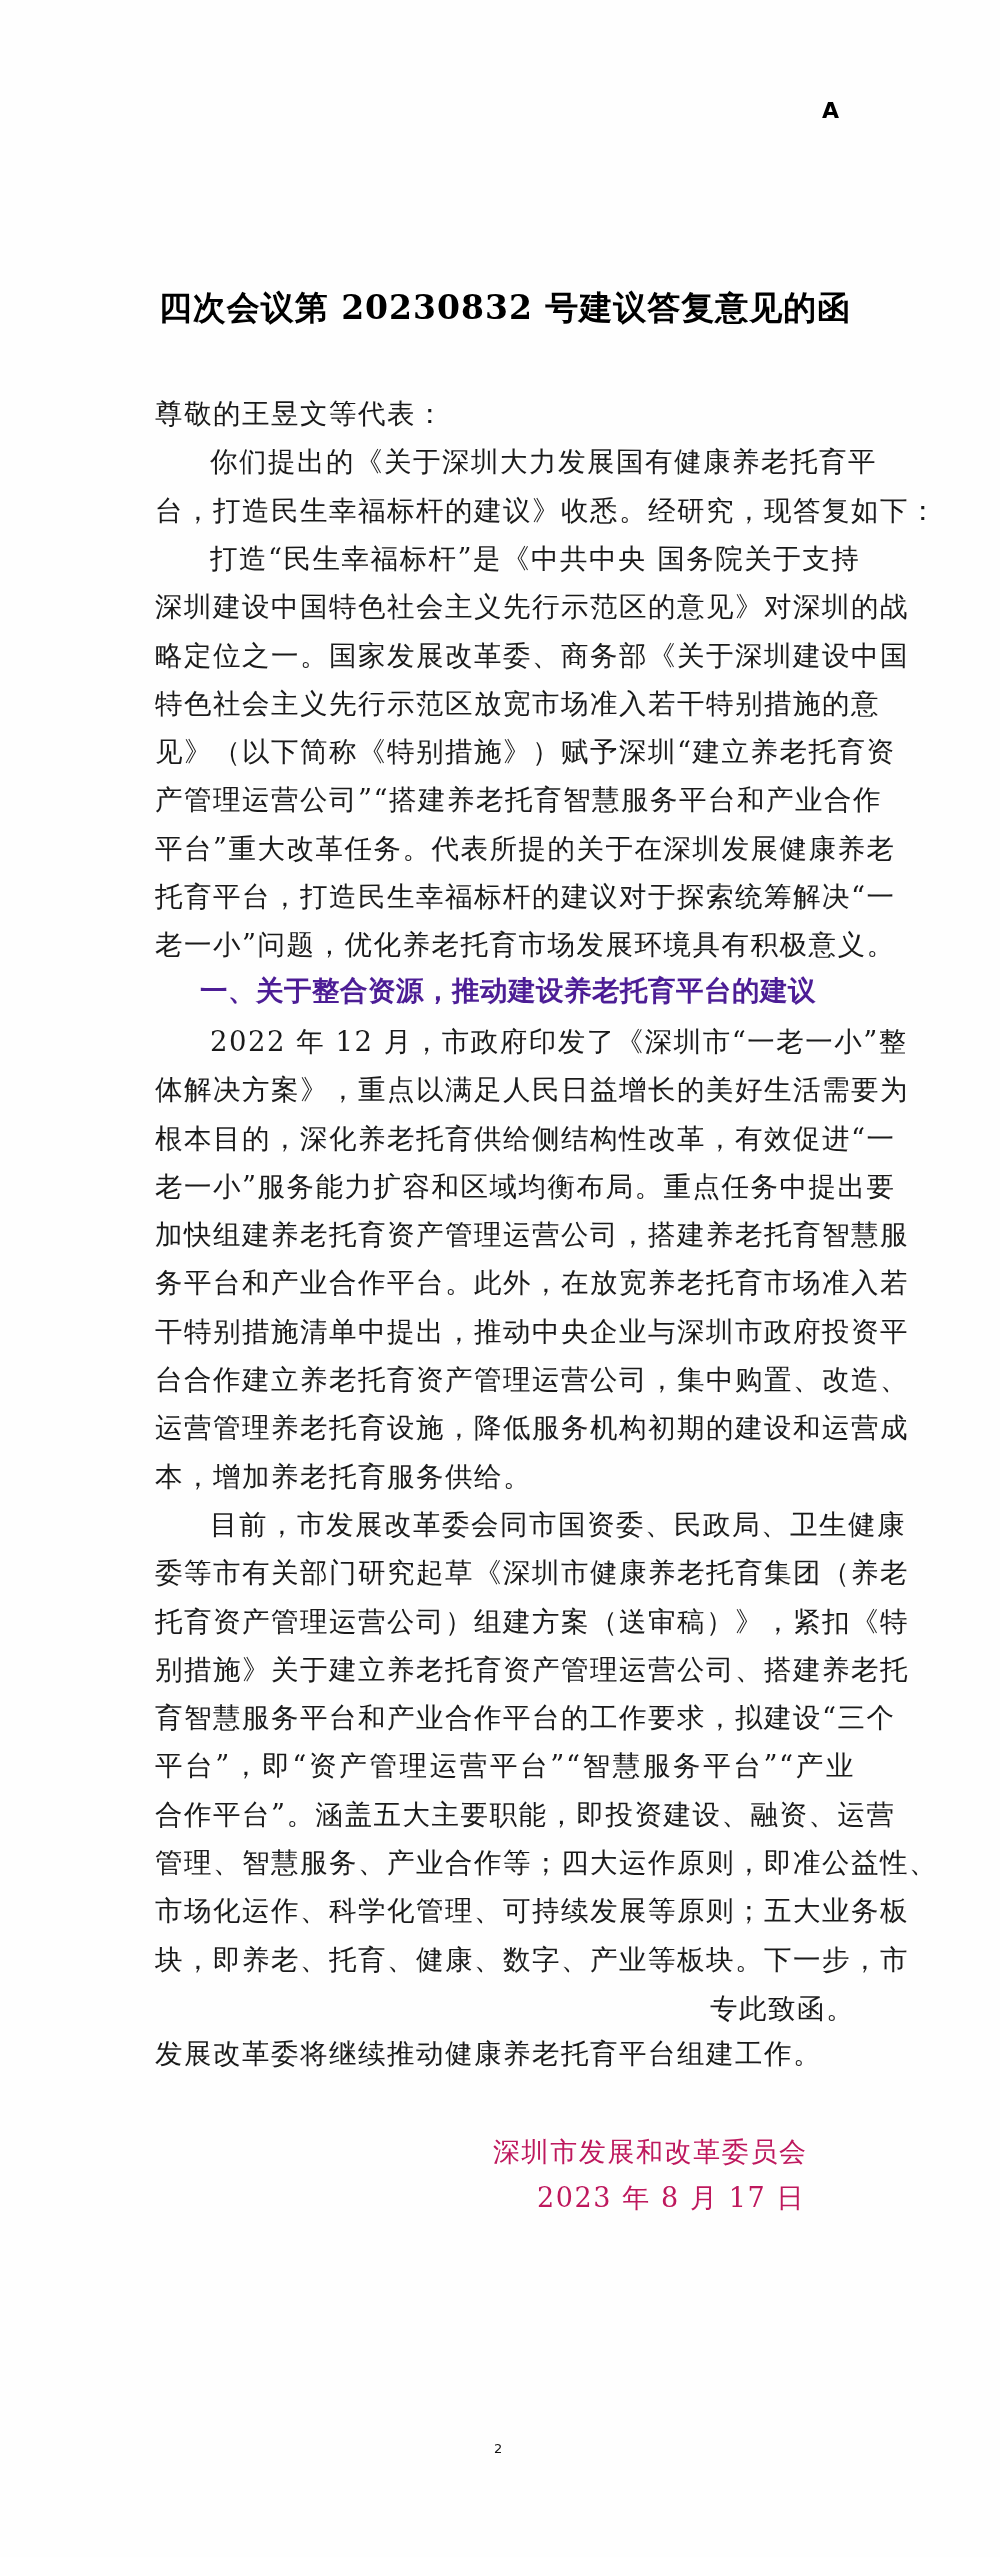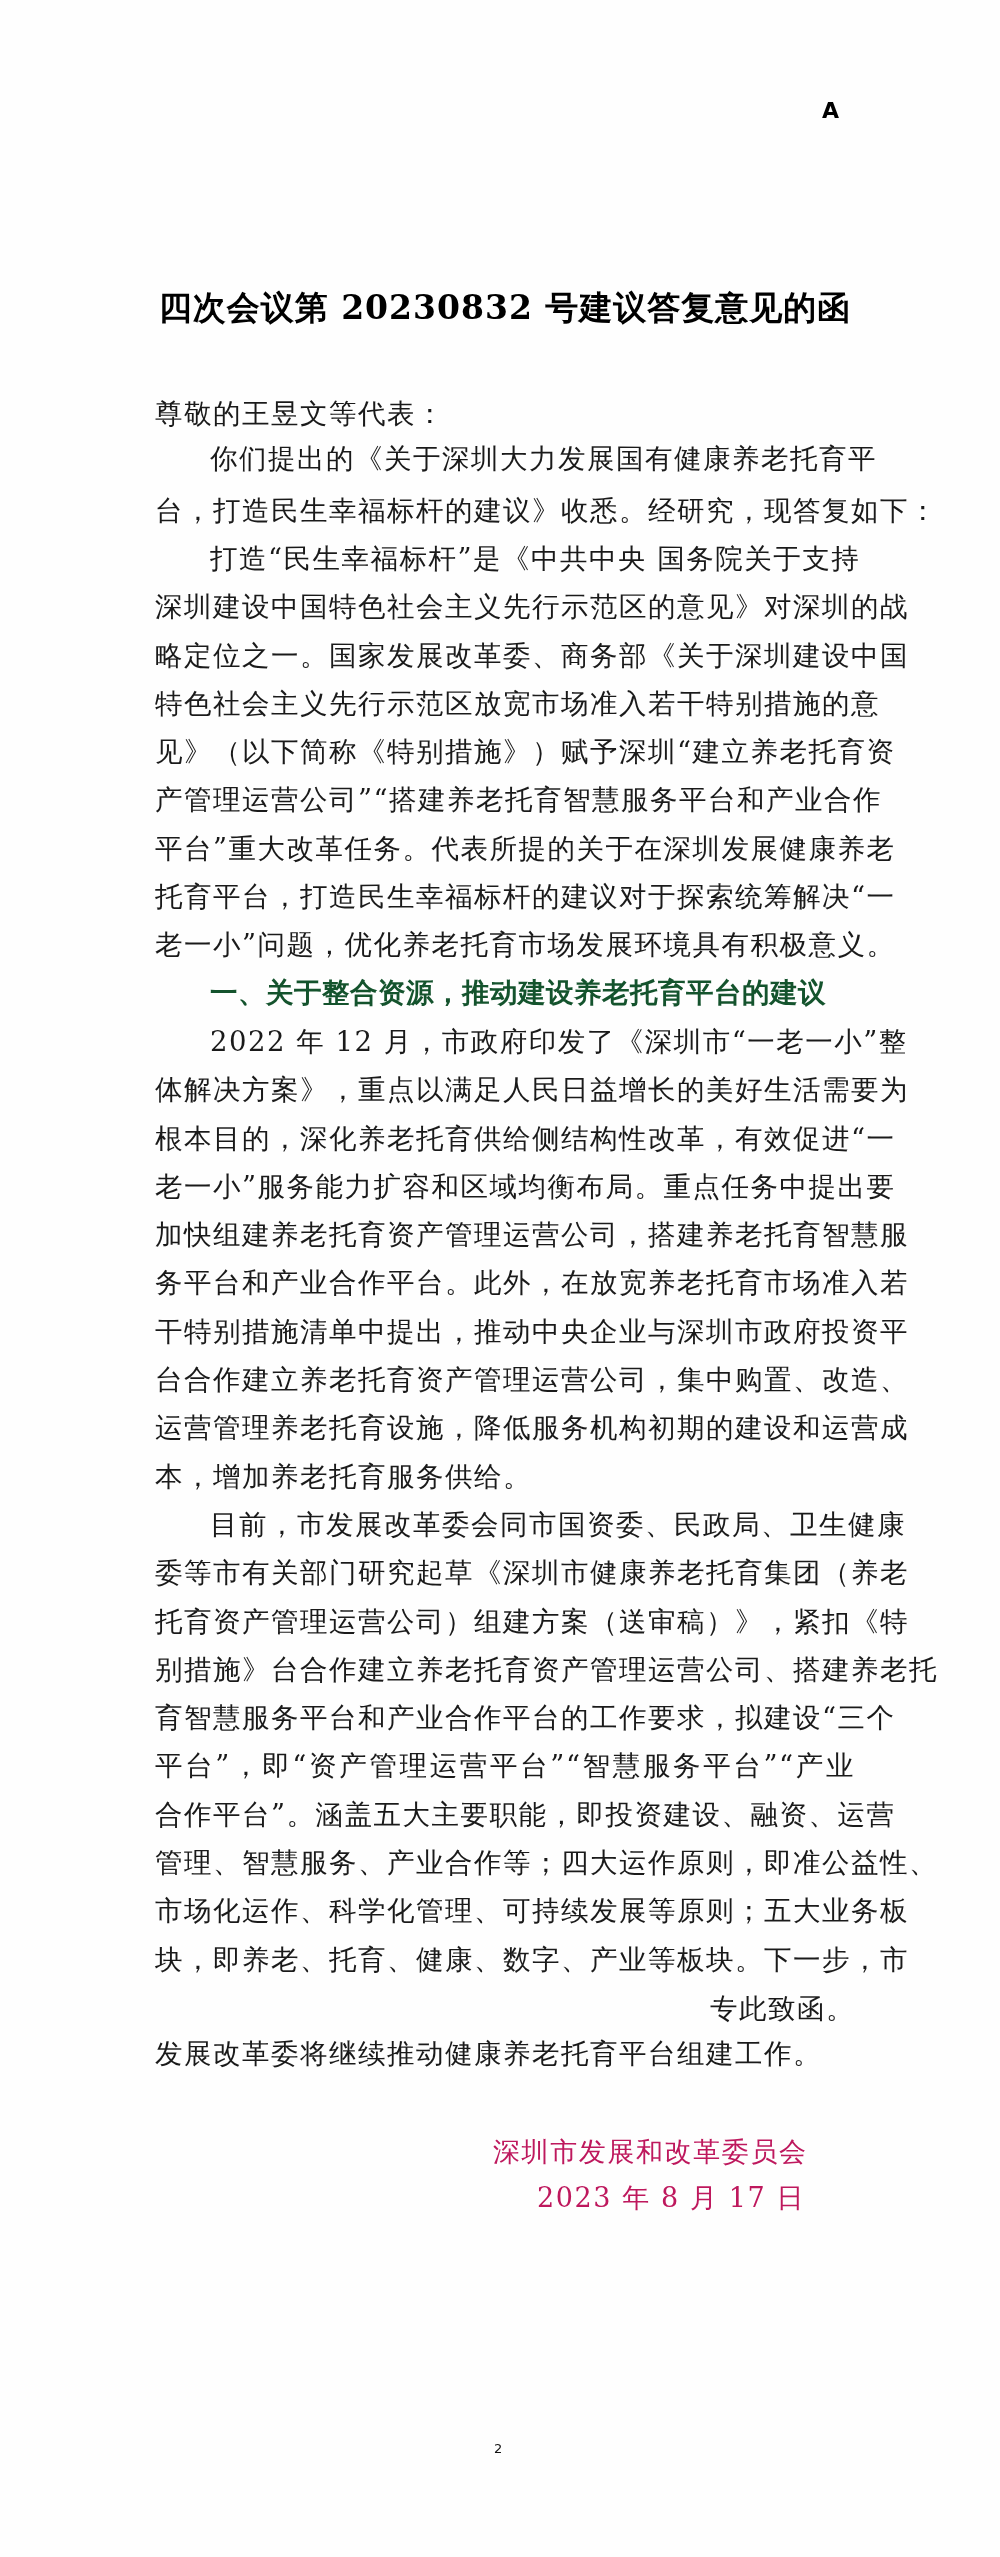--- a/index.html
+++ b/index.html
@@ -7,38 +7,38 @@
          font-family: "DejaVu Serif", "Liberation Serif", serif; color: #111111; }
   .page { position: absolute; left: 0; top: 0; width: 1000px; height: 2557px; background: #fefefe; }
   .corner-mark { position: absolute; left: 822px; top: 98px; font-family: "DejaVu Sans", sans-serif;
                  font-size: 22px; font-weight: bold; line-height: 26px; color: #000; }
   .title { position: absolute; left: 150px; width: 710px; text-align: center;
            font-family: "DejaVu Serif", serif; font-weight: bold; font-size: 33px; color: #000;
            line-height: 50px; white-space: nowrap; letter-spacing: 1px; }
   .line { position: absolute; left: 155px; width: 700px; height: 48px; line-height: 48px;
           font-size: 27.5px; white-space: nowrap; letter-spacing: 1.5px; color: #1a1a1a; }
   .line.indent { left: 210px; width: 645px; }
-  .line.heading { font-family: Liberation Serif, serif; font-weight: bold; color: #14532d; left: 210px; letter-spacing: 0.5px; }
+  .line.heading { font-family: Liberation Mono, monospace; font-weight: bold; color: #4c1d95; left: 200px; letter-spacing: 0.5px; }
   .justify { text-align: justify; text-align-last: justify; }
   .sign { position: absolute; font-size: 27px; line-height: 48px; white-space: nowrap; letter-spacing: 1.6px; color: #be185d; }
   .page-num { position: absolute; left: 494px; top: 2440px; font-family: "DejaVu Sans", sans-serif;
               font-size: 13px; line-height: 18px; color: #111; }
 </style>
 </head>
 <body>
 
 <div class="page">
   <div class="corner-mark">A</div>
 
   <div class="title" style="top:283px">四次会议第 20230832 号建议答复意见的函</div>
 
   <div class="line" style="top:389px">尊敬的王昱文等代表：</div>
 
   <div id="body-lines">
-      <div class="line indent justify" style="top: 437.3px; font-family: Liberation Mono, monospace;">你们提出的《关于深圳大力发展国有健康养老托育平</div>
+      <div class="line indent justify" style="top: 437.3px;">你们提出的《关于深圳大力发展国有健康养老托育平</div>
       <div class="line justify" style="top: 485.6px;">台，打造民生幸福标杆的建议》收悉。经研究，现答复如下：</div>
       <div class="line indent justify" style="top: 533.9px;">打造“民生幸福标杆”是《中共中央 国务院关于支持</div>
       <div class="line justify" style="top: 582.2px;">深圳建设中国特色社会主义先行示范区的意见》对深圳的战</div>
       <div class="line justify" style="top: 630.5px;">略定位之一。国家发展改革委、商务部《关于深圳建设中国</div>
       <div class="line justify" style="top: 678.8px;">特色社会主义先行示范区放宽市场准入若干特别措施的意</div>
       <div class="line justify" style="top: 727.1px;">见》（以下简称《特别措施》）赋予深圳“建立养老托育资</div>
       <div class="line justify" style="top: 775.4px;">产管理运营公司”“搭建养老托育智慧服务平台和产业合作</div>
       <div class="line justify" style="top: 823.7px;">平台”重大改革任务。代表所提的关于在深圳发展健康养老</div>
       <div class="line justify" style="top: 872px;">托育平台，打造民生幸福标杆的建议对于探索统筹解决“一</div>
       <div class="line" style="top: 920.3px;">老一小”问题，优化养老托育市场发展环境具有积极意义。</div>
@@ -49,21 +49,21 @@
       <div class="line justify" style="top: 1161.8px;">老一小”服务能力扩容和区域均衡布局。重点任务中提出要</div>
       <div class="line justify" style="top: 1210.1px;">加快组建养老托育资产管理运营公司，搭建养老托育智慧服</div>
       <div class="line justify" style="top: 1258.4px;">务平台和产业合作平台。此外，在放宽养老托育市场准入若</div>
       <div class="line justify" style="top: 1306.7px;">干特别措施清单中提出，推动中央企业与深圳市政府投资平</div>
       <div class="line justify" style="top: 1355px;">台合作建立养老托育资产管理运营公司，集中购置、改造、</div>
       <div class="line justify" style="top: 1403.3px;">运营管理养老托育设施，降低服务机构初期的建设和运营成</div>
       <div class="line" style="top: 1451.6px;">本，增加养老托育服务供给。</div>
       <div class="line indent justify" style="top: 1499.9px;">目前，市发展改革委会同市国资委、民政局、卫生健康</div>
       <div class="line justify" style="top: 1548.2px;">委等市有关部门研究起草《深圳市健康养老托育集团（养老</div>
       <div class="line justify" style="top: 1596.5px;">托育资产管理运营公司）组建方案（送审稿）》，紧扣《特</div>
-      <div class="line justify" style="top: 1644.8px;">别措施》台合作建立养老托育资产管理运营公司、搭建养老托</div>
+      <div class="line justify" style="top: 1644.8px;">别措施》关于建立养老托育资产管理运营公司、搭建养老托</div>
       <div class="line justify" style="top: 1693.1px;">育智慧服务平台和产业合作平台的工作要求，拟建设“三个</div>
       <div class="line justify" style="top: 1741.4px;">平台”，即“资产管理运营平台”“智慧服务平台”“产业</div>
       <div class="line justify" style="top: 1789.7px;">合作平台”。涵盖五大主要职能，即投资建设、融资、运营</div>
       <div class="line justify" style="top: 1838px;">管理、智慧服务、产业合作等；四大运作原则，即准公益性、</div>
       <div class="line justify" style="top: 1886.3px;">市场化运作、科学化管理、可持续发展等原则；五大业务板</div>
       <div class="line justify" style="top: 1934.6px;">块，即养老、托育、健康、数字、产业等板块。下一步，市</div>
       <div class="line" style="top: 1982.9px; margin-top: 46px;">发展改革委将继续推动健康养老托育平台组建工作。</div>
       <div class="line indent" style="top: 1984px; text-align: right;">专此致函。</div>
     </div>
 

